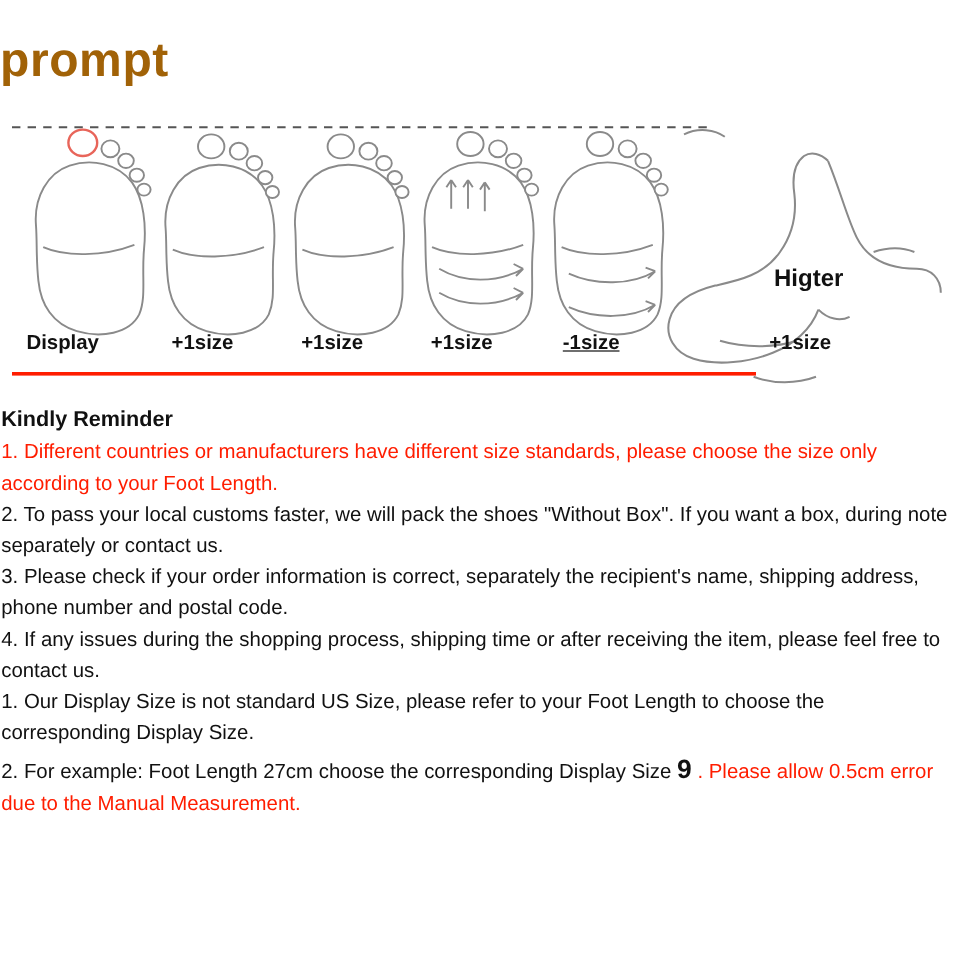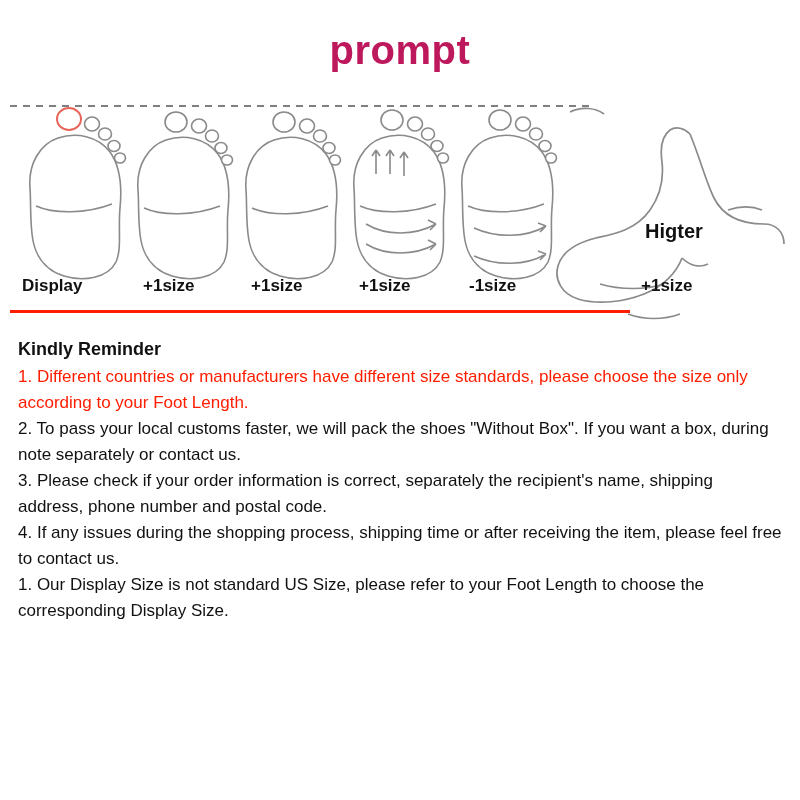--- a/index.html
+++ b/index.html
@@ -6,22 +6,21 @@
   html, body { margin:0; padding:0; }
   body {
     width: 800px; height: 800px;
     background: #ffffff;
     font-family: "Liberation Sans", sans-serif;
     color: #111;
     overflow: hidden;
     position: relative;
   }
   .title {
-    text-align: center;
-    color: #be185d;
+    color: #a16207;
     font-size: 40px;
     font-weight: bold;
     letter-spacing: 0.5px;
     margin-top: 30px;
     line-height: 1;
   }
   .diagram {
     position: relative;
     width: 640px;
     height: 235px;
@@ -43,21 +42,21 @@
   }
   .redline {
     position: absolute;
     left: 10px;
     right: 10px;
     top: 212px;
     height: 3px;
     background: #ff1d00;
   }
   .content {
-    padding: 0 18px;
+    padding: 0 1px;
     margin-top: 6px;
   }
   .head {
     font-size: 18px;
     font-weight: bold;
     color: #111;
     margin: 0 0 4px 0;
   }
   .ln {
     font-size: 17px;
@@ -162,33 +161,34 @@
       <path d="M728 112 C740 108 752 108 762 112"></path>
     </g>
     <text x="645" y="140" font-family="Liberation Sans, sans-serif" font-size="20" font-weight="bold" fill="#111">Higter</text>
   </svg>
 
   <div class="labels">
     <div class="lbl" style="left:22px;">Display</div>
     <div class="lbl" style="left:143px;">+1size</div>
     <div class="lbl" style="left:251px;">+1size</div>
     <div class="lbl" style="left:359px;">+1size</div>
-    <div class="lbl" style="left:469px;">-1size</div>
+    <div class="lbl" style="left:469px;text-decoration:underline;">-1size</div>
     <div class="lbl" style="left:641px;">+1size</div>
   </div>
   <div class="redline"></div>
 </div>
 
 <div class="content">
   <div class="head">Kindly Reminder</div>
 
   <p class="ln red"><span>1.</span> <span>Different countries or manufacturers have different size standards, please choose the size only according to your Foot Length.</span></p>
 
   <p class="ln"><span>2.</span> <span>To pass your local customs faster, we will pack the shoes "Without Box". If you want a box, during note separately or contact us.</span></p>
 
   <p class="ln"><span>3.</span> <span>Please check if your order information is correct, separately the recipient's name, shipping address, phone number and postal code.</span></p>
 
   <p class="ln"><span>4.</span> <span>If any issues during the shopping process, shipping time or after receiving the item, please feel free to contact us.</span></p>
 
 
   <p class="ln">1. Our Display Size is not standard US Size, please refer to your Foot Length to choose the corresponding Display Size.</p>
 
+  <p class="ln"><span>2. For example: Foot Length 27cm choose the corresponding Display Size</span> <span class="big">9</span> <span class="red">. Please allow 0.5cm error due to the Manual Measurement.</span></p>
 </div>
 
 </body></html>

